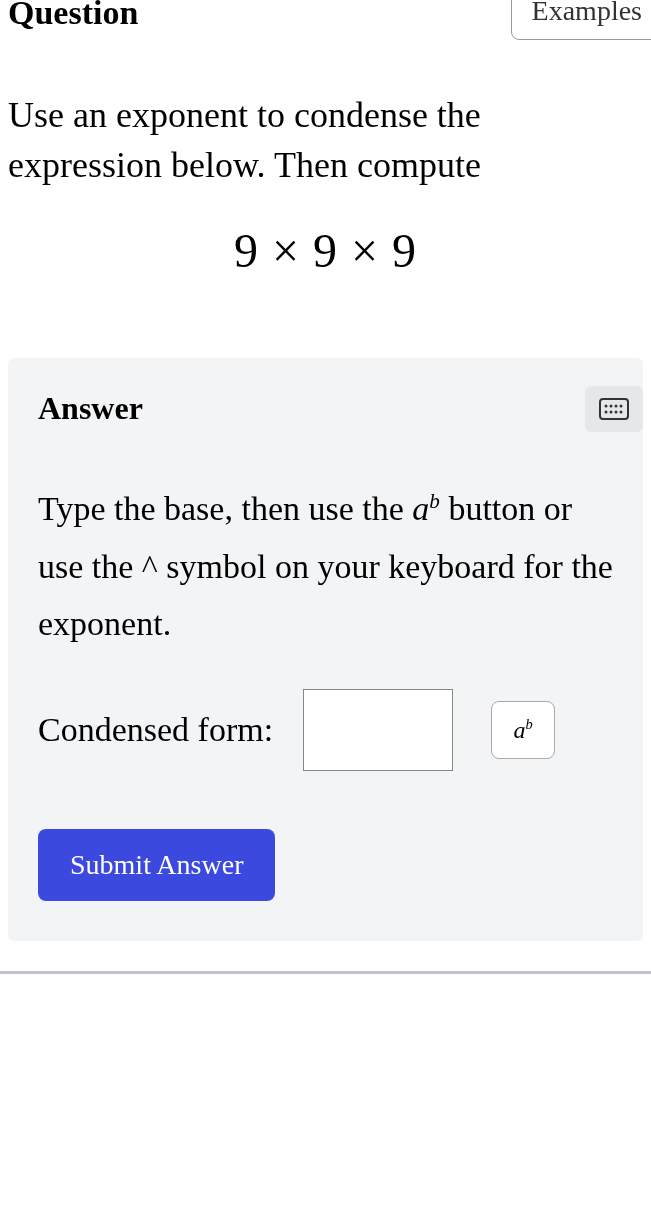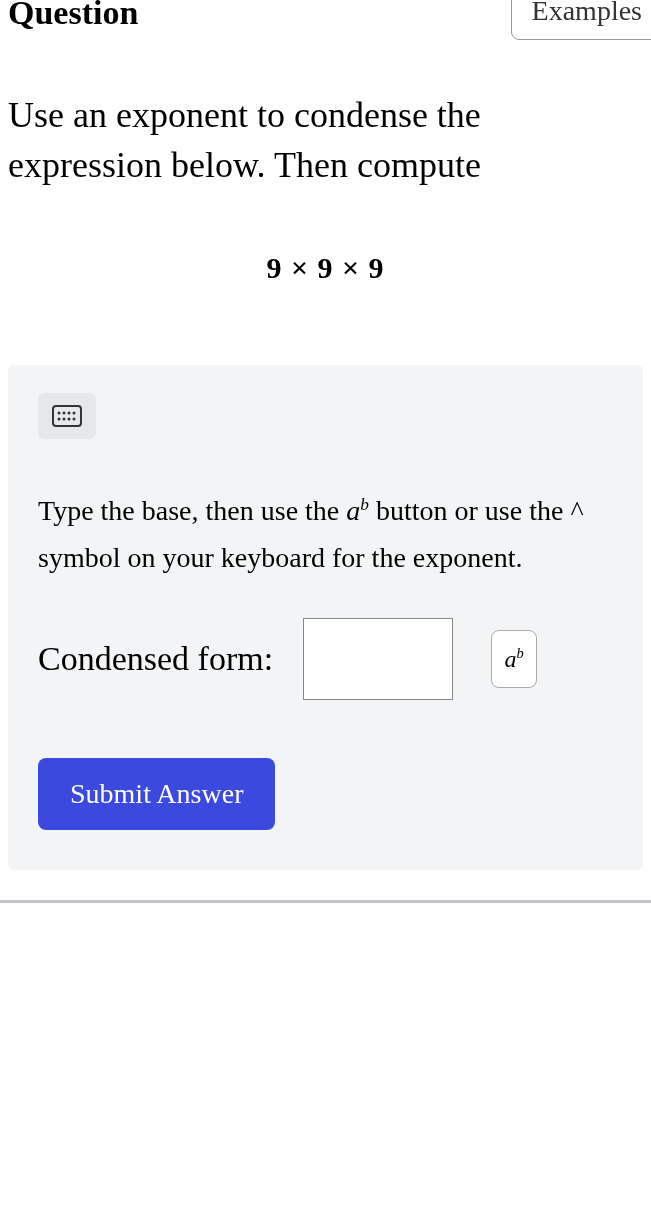--- a/index.html
+++ b/index.html
@@ -1,35 +1,35 @@
 <!DOCTYPE html>
 <html><head>
 <meta charset="utf-8">
 <style>
   * { box-sizing: border-box; margin: 0; padding: 0; }
   html, body { width: 651px; height: 1230px; font-family: Georgia, 'Times New Roman', serif; color: #000; background: #fff; overflow: hidden; }
   .wrap { padding: 0 8px; }
   .header-row { display: flex; justify-content: space-between; align-items: flex-start; margin-bottom: 50px; gap: 20px; }
   .question-heading { font-size: 34px; font-weight: 700; font-family: Georgia, serif; margin-top: -6px; }
   .examples-btn { border: 1.5px solid #999; border-radius: 8px; padding: 8px 20px 12px 20px; font-size: 28px; font-family: Georgia, serif; color: #333; background: #fff; margin-right: -20px; margin-top: -14px; }
-  .prompt { font-size: 36px; line-height: 1.4; font-family: Georgia, serif; margin-bottom: 60px; white-space: pre-line; }
-  .math-expr { text-align: center; font-size: 30px; font-family: 'Times New Roman', serif; font-weight: 700; margin-bottom: 80px; letter-spacing: 1px; }
+  .prompt { font-size: 36px; line-height: 1.4; font-family: Georgia, serif; margin-bottom: 32px; white-space: pre-line; }
+  .math-expr { text-align: center; font-size: 48px; font-family: 'Times New Roman', serif; font-weight: 400; margin-bottom: 80px; letter-spacing: 1px; }
   .answer-card { background: #f3f4f6; border-radius: 6px; padding: 28px 30px 40px 30px; margin: 0 0 30px 0; }
   .answer-header { display: flex; justify-content: space-between; align-items: center; margin-bottom: 48px; }
   .answer-title { font-size: 32px; font-weight: 700; font-family: Georgia, serif; }
   .keyboard-btn { background: #e5e7eb; border-radius: 6px; padding: 12px 14px; display: flex; align-items: center; justify-content: center; margin-right: -30px; }
   .keyboard-icon { width: 30px; height: 22px; }
-  .instructions { font-size: 28px; line-height: 1.7; font-family: Georgia, serif; margin-bottom: 36px; }
+  .instructions { font-size: 34px; line-height: 1.7; font-family: Georgia, serif; margin-bottom: 36px; }
   .sup-math { font-style: italic; font-family: 'Times New Roman', serif; }
   .sup-math sup { font-size: 0.62em; vertical-align: super; }
   .row { display: flex; align-items: center; margin-bottom: 48px; gap: 30px; }
   .row-label { font-size: 34px; font-family: Georgia, serif; }
   .math-input { width: 150px; height: 82px; border: 1.5px solid #888; background: #fff; font-size: 28px; padding: 6px 10px; font-family: Georgia, serif; }
   .math-input.small { width: 200px; }
-  .exp-btn { width: 46px; height: 58px; border: 1.5px solid #aaa; border-radius: 8px; background: #fff; display: flex; align-items: center; justify-content: center; margin-left: 8px; }
+  .exp-btn { width: 64px; height: 58px; border: 1.5px solid #aaa; border-radius: 8px; background: #fff; display: flex; align-items: center; justify-content: center; margin-left: 8px; }
   .exp-btn .ab { font-family: 'Times New Roman', serif; font-style: italic; font-size: 24px; }
   .exp-btn .ab sup { font-size: 0.6em; vertical-align: super; }
   .submit-btn { background: #3b49df; color: #fff; border: none; border-radius: 8px; font-size: 28px; font-family: Georgia, serif; padding: 20px 32px; cursor: pointer; margin-top: 10px; margin-left: 0; }
   .footer-line { border-top: 3px solid #bfc3cc; margin-top: 28px; }
 </style>
 </head>
 <body>
 
 <div class="wrap">
   <div class="header-row">
@@ -37,20 +37,21 @@
     <div class="examples-btn">Examples</div>
   </div>
 
   <div class="prompt">Use an exponent to condense the
 expression below. Then compute</div>
 
   <div class="math-expr">9 × 9 × 9</div>
 
   <div class="answer-card">
     <div class="answer-header">
+      <div class="answer-title">Answer</div>
       <div class="keyboard-btn">
         <svg class="keyboard-icon" viewBox="0 0 30 22">
           <rect x="1" y="1" width="28" height="20" rx="3" ry="3" fill="none" stroke="#333" stroke-width="2"></rect>
           <circle cx="7" cy="8" r="1.5" fill="#333"></circle>
           <circle cx="12" cy="8" r="1.5" fill="#333"></circle>
           <circle cx="17" cy="8" r="1.5" fill="#333"></circle>
           <circle cx="22" cy="8" r="1.5" fill="#333"></circle>
           <circle cx="7" cy="14" r="1.5" fill="#333"></circle>
           <circle cx="12" cy="14" r="1.5" fill="#333"></circle>
           <circle cx="17" cy="14" r="1.5" fill="#333"></circle>

